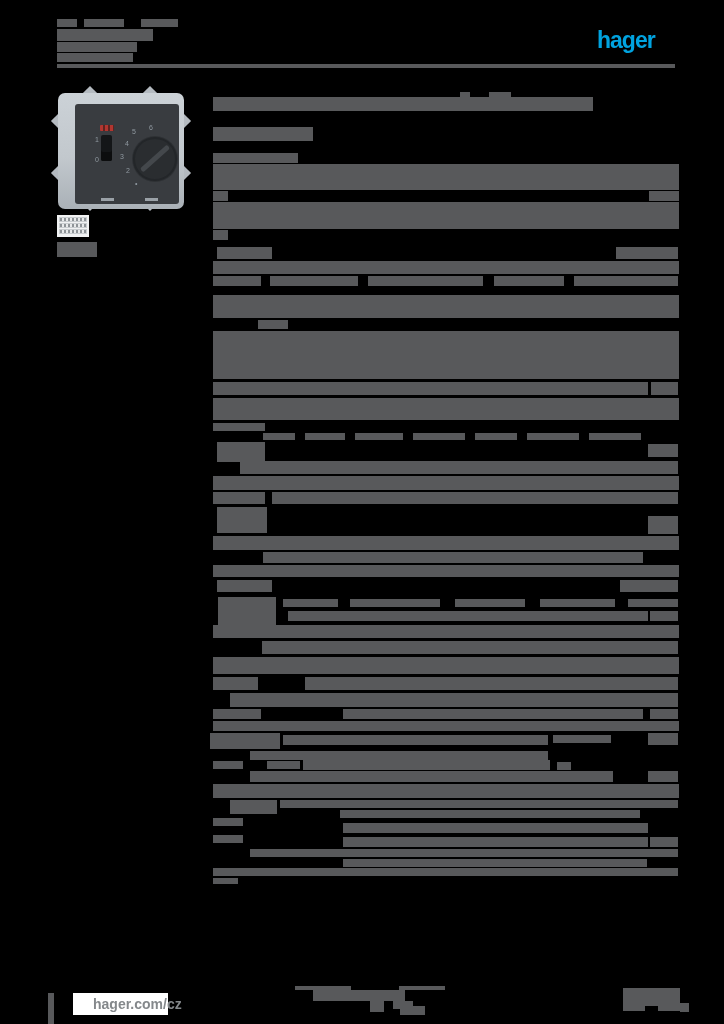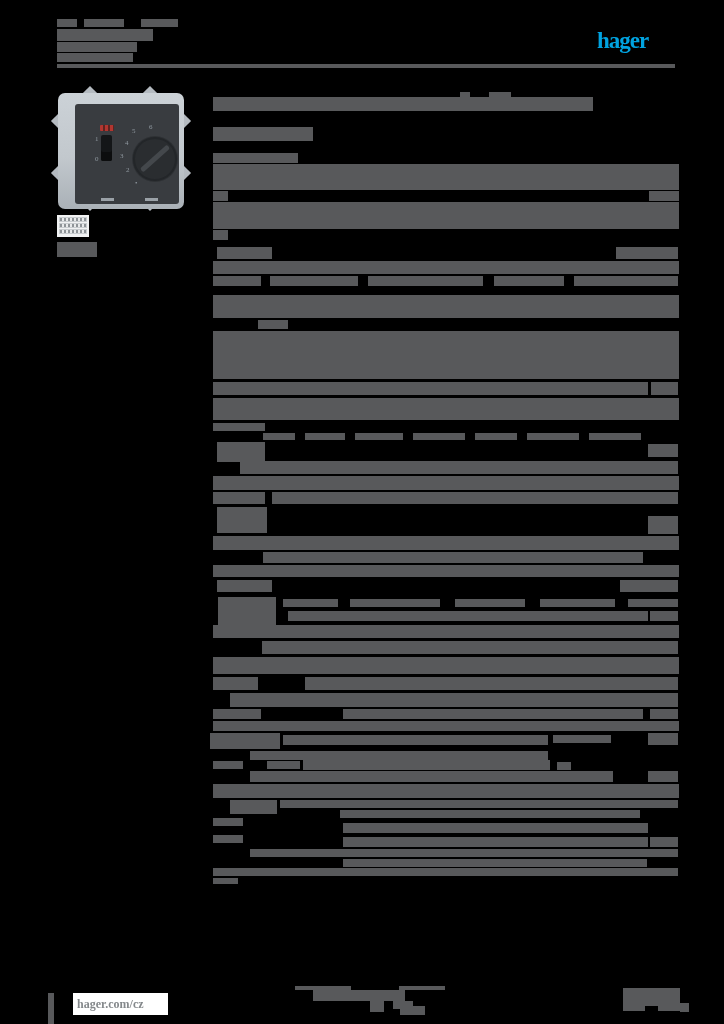--- a/index.html
+++ b/index.html
@@ -1,17 +1,17 @@
 <!DOCTYPE html>
 <html><head>
 <meta charset="utf-8">
 <style>
   html,body{margin:0;padding:0;background:#000;}
   #page{position:relative;width:724px;height:1024px;background:#000;overflow:hidden;
-        font-family:Liberation Serif, serif;}
+        font-family:Liberation Sans, sans-serif;}
   .bar{position:absolute;background:#58595b;}
   .rule{position:absolute;background:#58595b;}
   
   #logo{position:absolute;left:597px;top:29px;color:#00a3e0;font-weight:bold;
         font-size:23px;letter-spacing:-1px;line-height:1;}
   
   #photo{position:absolute;left:57px;top:88px;width:128px;height:127px;}
   .claw{position:absolute;width:10px;height:10px;background:#b4bac0;transform:rotate(45deg);z-index:0;}
   #plate{position:absolute;left:1px;top:5px;width:126px;height:116px;z-index:1;
          background:linear-gradient(180deg,#ccd2d7 0%,#c2c8cd 55%,#aab1b7 100%);
@@ -29,21 +29,21 @@
   .dial-num{position:absolute;color:#9099a0;font-size:7px;line-height:7px;z-index:2;}
   .plate-mark{position:absolute;width:13px;height:3px;background:#9aa1a7;bottom:3px;}
   
   #cert-label{position:absolute;left:57px;top:215px;width:32px;height:22px;background:#f1f2f3;
       padding:1px 2px;box-sizing:border-box;}
   .cert-row{height:5px;margin:1px 0;border:1px solid #c9cdd0;box-sizing:border-box;
       background:repeating-linear-gradient(90deg,#8f9498 0 2px,#e8eaeb 2px 4px);}
   
   #footer-box{position:absolute;left:73px;top:993px;width:95px;height:22px;background:#fff;
       display:flex;align-items:center;}
-  #footer-url{color:#84888b;font-size:12px;font-weight:bold;padding-left:4px;letter-spacing:0;}
+  #footer-url{color:#84888b;font-size:14px;font-weight:bold;padding-left:20px;letter-spacing:0;}
   #footer-right-block{position:absolute;left:623px;top:988px;width:57px;height:23px;background:#58595b;}
   #footer-right-notch{position:absolute;left:22px;top:18px;width:13px;height:5px;background:#000;}
 </style>
 </head>
 <body>
 
 <div id="page">
 
   <div>
     <div id="header-bars">

